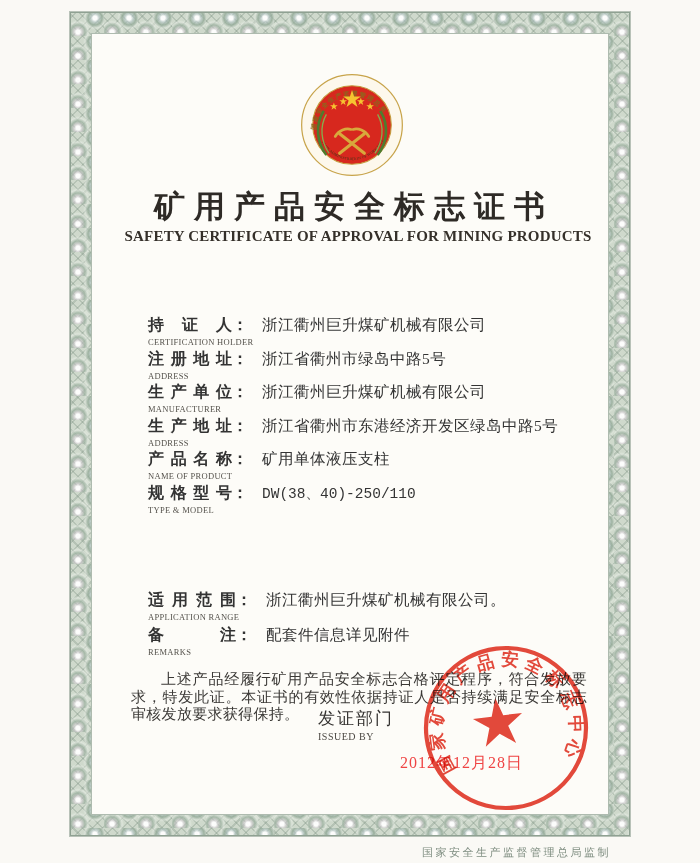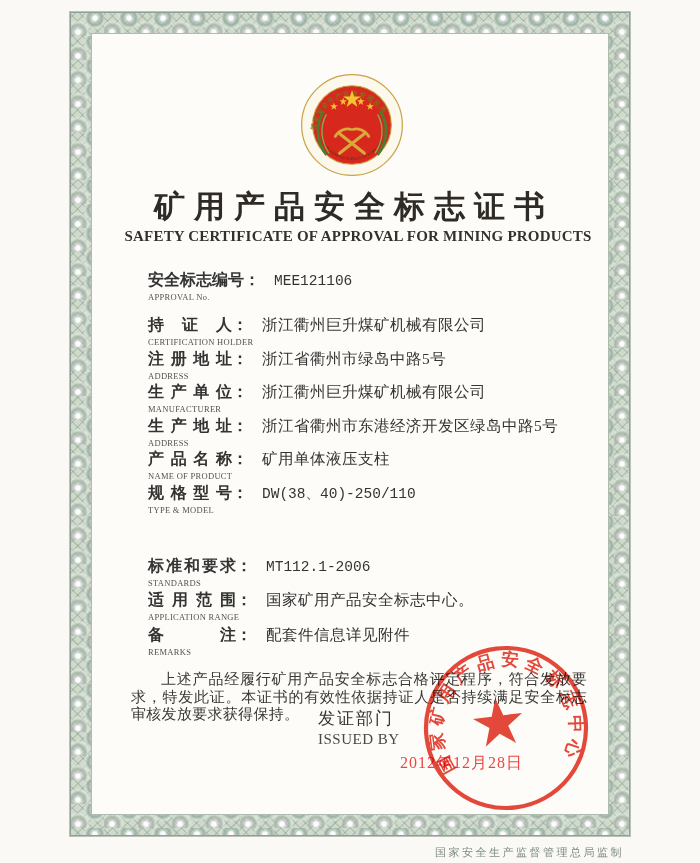--- a/index.html
+++ b/index.html
@@ -28,25 +28,25 @@
   .colon{font-size:16px;font-weight:600;color:#333;}
   .val{font-size:15.5px;color:#343434;margin-left:10px;letter-spacing:.5px;}
   .mono{font-family:"Liberation Mono","DejaVu Sans Mono",monospace;font-size:14.5px;letter-spacing:0;}
   .cap{font-size:8.5px;color:#55524c;letter-spacing:.3px;margin-top:1px;
        font-family:"Liberation Serif",serif;}
   .row{position:absolute;left:148px;width:470px;}
   .decl{left:131px;top:671px;width:456px;font-size:15px;line-height:17.5px;color:#3b3936;
     text-indent:2em;text-align:justify;letter-spacing:.3px;}
   .issuer{left:318px;top:707px;width:118px;text-align:left;}
   .issuer .zh{font-size:17px;letter-spacing:2px;color:#343230;}
-  .issuer .en{font-size:15px;letter-spacing:.5px;color:#4c4843;margin-top:1px;}
+  .issuer .en{font-size:10px;letter-spacing:.5px;color:#4c4843;margin-top:1px;}
   .issue-date{left:400px;top:753px;font-size:16px;letter-spacing:1px;color:#ef4444;}
   .stamp{left:419px;top:641px;width:174px;height:174px;transform:rotate(-7deg);
     mix-blend-mode:multiply;opacity:.92;}
-  .footer-note{top:845px;right:76px;font-size:11px;letter-spacing:2.5px;color:#7e8d80;}
+  .footer-note{top:845px;right:89px;font-size:11px;letter-spacing:2.5px;color:#7e8d80;}
 </style>
 </head>
 <body>
 
 <div class="page">
   <div class="frame">
     <div class="frame-inner"></div>
   </div>
 
   <svg class="abs stamp-em" style="left:299px;top:72px;width:106px;height:106px;" viewBox="0 0 120 120">
@@ -80,25 +80,20 @@
       <path d="M -14,-11 L 14,11" stroke-width="3.5"></path>
       <path d="M 14,-11 L -14,11" stroke-width="3.5"></path>
       <path d="M -19,-8 C -15,-15 -7,-18 -1,-16" stroke-width="3"></path>
       <path d="M 19,-8 C 15,-15 7,-18 1,-16" stroke-width="3"></path>
     </g>
   </svg>
 
   <div class="abs title-zh">矿用产品安全标志证书</div>
   <div class="abs title-en">SAFETY CERTIFICATE OF APPROVAL FOR MINING PRODUCTS</div>
 
-  <div class="row" style="top:270px">
-    <span class="lab">安全标志编号</span><span class="colon">：</span>
-    <span class="val mono">MEE121106</span>
-    <div class="cap">APPROVAL No.</div>
-  </div>
 
   <div class="row" style="top:315px">
     <span class="lab w84">持 证 人</span><span class="colon">：</span>
     <span class="val">浙江衢州巨升煤矿机械有限公司</span>
     <div class="cap">CERTIFICATION HOLDER</div>
   </div>
   <div class="row" style="top:349px">
     <span class="lab w84">注 册 地 址</span><span class="colon">：</span>
     <span class="val">浙江省衢州市绿岛中路5号</span>
     <div class="cap">ADDRESS</div>
@@ -117,28 +112,23 @@
     <span class="lab w84">产 品 名 称</span><span class="colon">：</span>
     <span class="val">矿用单体液压支柱</span>
     <div class="cap">NAME OF PRODUCT</div>
   </div>
   <div class="row" style="top:483px">
     <span class="lab w84">规 格 型 号</span><span class="colon">：</span>
     <span class="val mono">DW(38、40)-250/110</span>
     <div class="cap">TYPE &amp; MODEL</div>
   </div>
 
-  <div class="row" style="top:556px">
-    <span class="lab w88">标准和要求</span><span class="colon">：</span>
-    <span class="val mono">MT112.1-2006</span>
-    <div class="cap">STANDARDS</div>
-  </div>
   <div class="row" style="top:590px">
     <span class="lab w88">适 用 范 围</span><span class="colon">：</span>
-    <span class="val">国家矿用产品安全标志中心。</span>
+    <span class="val">浙江衢州巨升煤矿机械有限公司。</span>
     <div class="cap">APPLICATION RANGE</div>
   </div>
   <div class="row" style="top:625px">
     <span class="lab w88">备 注</span><span class="colon">：</span>
     <span class="val">配套件信息详见附件</span>
     <div class="cap">REMARKS</div>
   </div>
 
   <div class="abs decl">上述产品经履行矿用产品安全标志合格评定程序，符合发放要求，特发此证。本证书的有效性依据持证人是否持续满足安全标志审核发放要求获得保持。</div>
 

